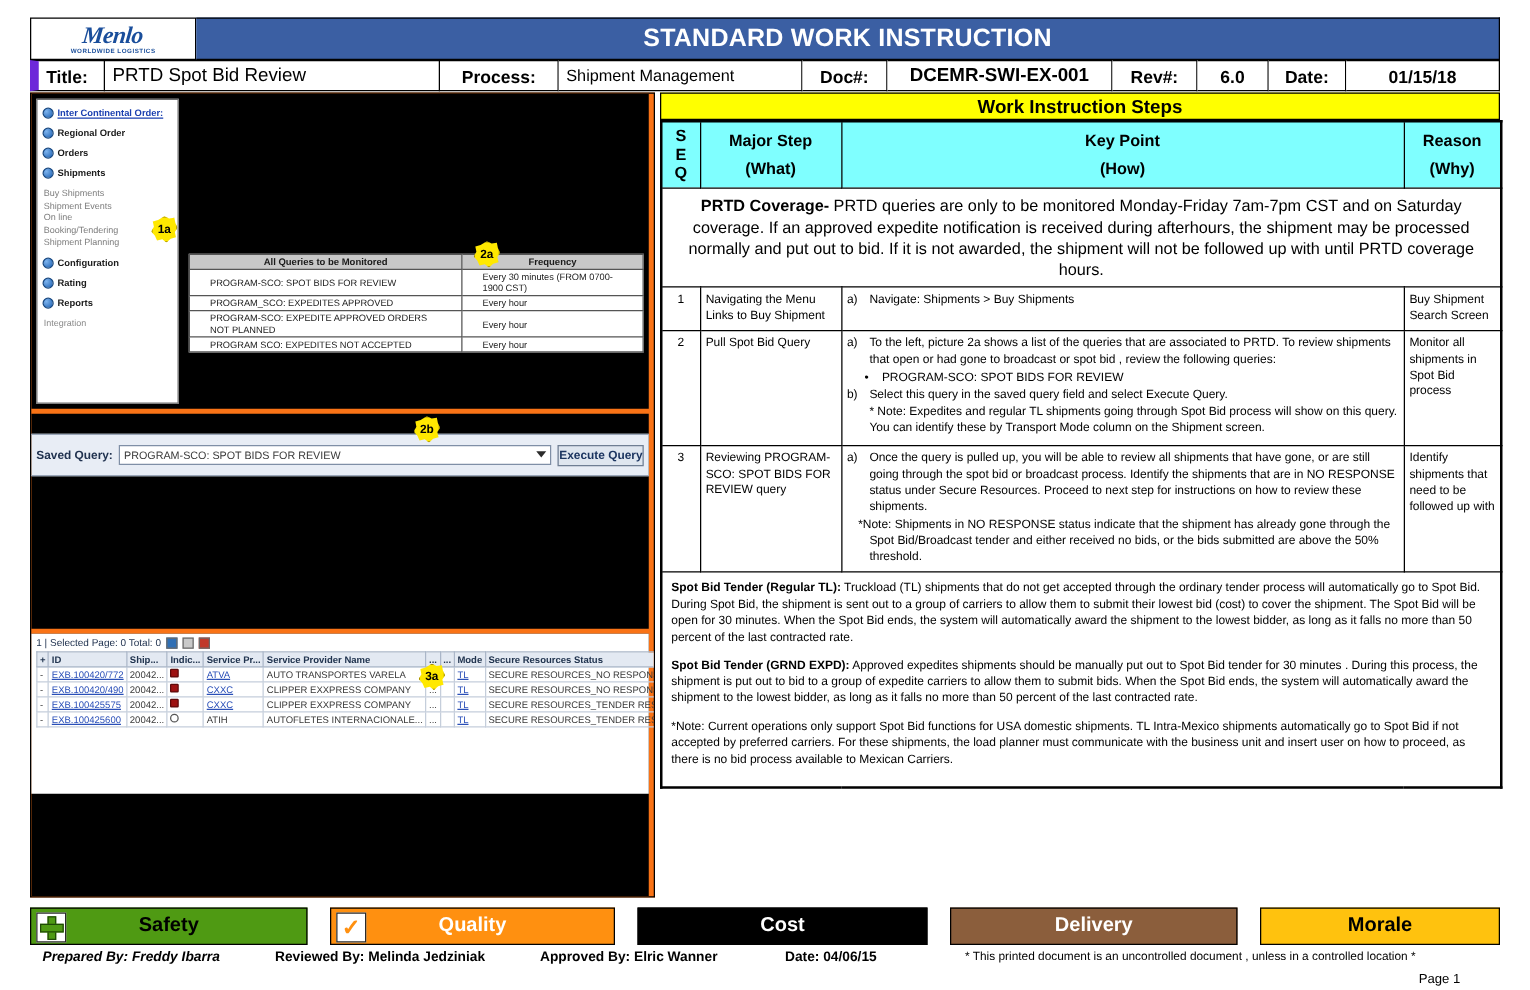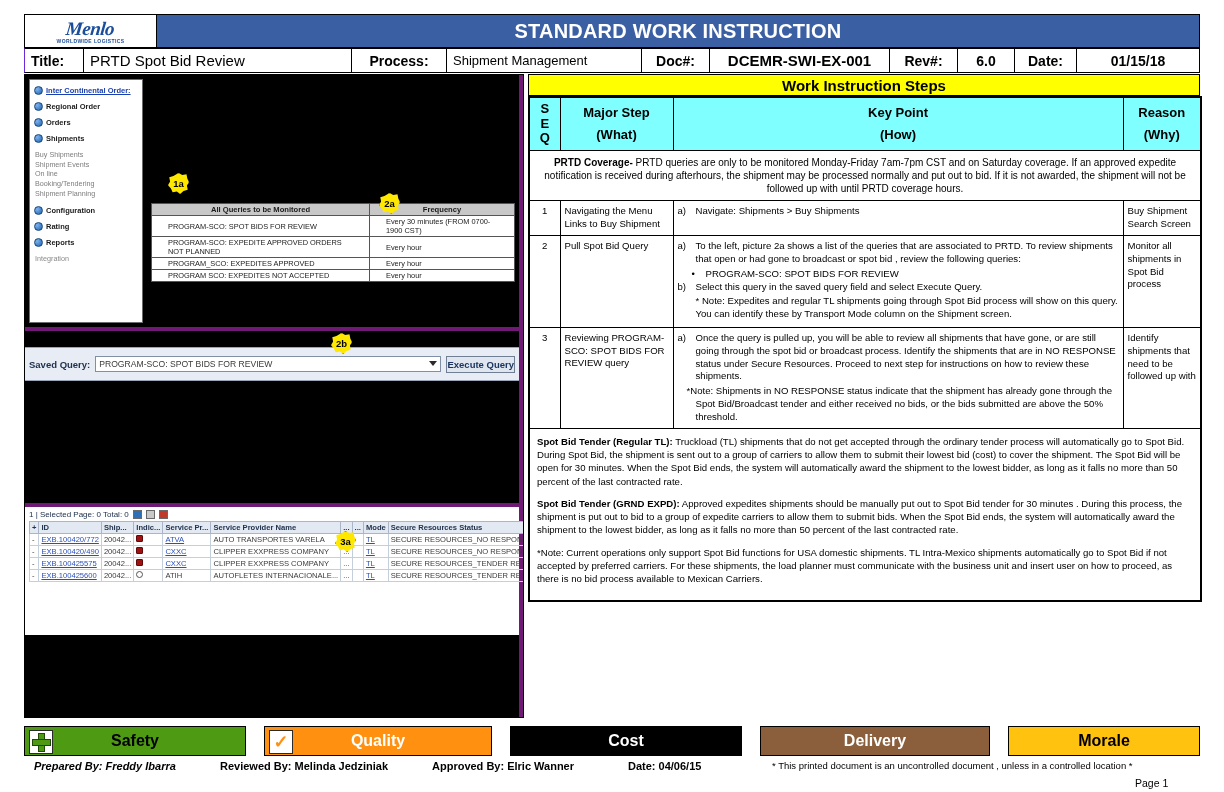--- a/index.html
+++ b/index.html
@@ -35,38 +35,38 @@
     font-size:20px; font-weight:bold; letter-spacing:0.2px;
     border-top:1px solid #000; border-right:1px solid #000; border-bottom:1px solid #000;
   }
 
   .meta-row { position:absolute; left:24px; top:48px; width:1176px; height:25px; display:flex; }
   .mcell {
     border:1px solid #000; border-left:none;
     display:flex; align-items:center; padding:0 6px;
     font-size:14px; white-space:nowrap; background:#fff;
   }
-  .mcell:first-child { border-left:1px solid #6d28d9; }
+  .mcell:first-child { border-left:7px solid #6d28d9; }
   .mlabel { font-weight:bold; }
   .mval { font-weight:bold; }
   .c-title-lbl { width:60px; justify-content:flex-start; }
   .c-title-val { width:268px; font-size:15px; }
   .c-proc-lbl  { width:95px; justify-content:center; }
   .c-proc-val  { width:195px; font-size:13px; }
   .c-doc-lbl   { width:68px; justify-content:center; }
   .c-doc-val   { width:180px; justify-content:center; font-size:15px; }
   .c-rev-lbl   { width:68px; justify-content:center; }
   .c-rev-val   { width:57px; justify-content:center; }
   .c-date-lbl  { width:62px; justify-content:center; }
   .c-date-val  { flex:1; justify-content:center; }
 
   
   .left-panel {
     position:absolute; left:24px; top:74px; width:500px; height:644px;
-    border:1px solid #000; background:#701a75; overflow:hidden;
+    border:1px solid #000; background:#f97316; overflow:hidden;
   }
   .shot { position:absolute; background:#000000; }
 
   .shot-menu { left:0px; top:0px; width:494px; height:252px; }
   .menu-box {
     position:absolute; left:4px; top:4px; width:114px; height:244px;
     background:#ffffff; border:1px solid #6b6b6b;
     padding:6px 4px 0 4px; font-size:7.5px;
   }
   .mi { display:flex; align-items:center; margin-bottom:7px; gap:3px; }
@@ -158,21 +158,21 @@
   .th-seq { width:31px; font-size:12px; line-height:1.12; letter-spacing:0px;}
   .th-major { width:113px; }
   .th-key { width:450px; }
   .th-reason { width:78px; }
   .th-sub { font-weight:bold; }
   td.seq { text-align:center; font-size:9.6px; padding:4px 2px; }
   td.major { font-size:9.6px; padding:4px 4px; line-height:1.32; }
   td.key { font-size:9.6px; padding:4px 4px; line-height:1.34; }
   td.reason { font-size:9.6px; padding:4px 4px; line-height:1.34; }
   td.banner {
-    font-size:10px; padding:5px 7px; line-height:1.32; text-align:center;
+    font-size:13px; padding:5px 7px; line-height:1.32; text-align:center;
   }
   td.notes { font-size:9.6px; padding:6px 7px; line-height:1.38; }
   .kp { display:flex; gap:5px; margin-bottom:2px; }
   .kp-m { width:13px; flex:none; }
   .kp-t { flex:1; }
   .kp-b { display:flex; gap:7px; margin:1px 0 1px 14px; }
   .kp-bullet { width:7px; flex:none; }
   .hang { margin-left:18px; text-indent:-9px; }
   .notes p { margin:0 0 9px 0; }
   .notes b { font-weight:bold; }
@@ -288,25 +288,25 @@
         <tbody>
             <tr>
           <th class="qname">All Queries to be Monitored</th>
           <th>Frequency</th>
         </tr>
         <tr>
           <td>PROGRAM-SCO: SPOT BIDS FOR REVIEW</td>
           <td>Every 30 minutes (FROM 0700-1900 CST)</td>
         </tr>
         <tr>
-          <td>PROGRAM-SCO: EXPEDITE APPROVED ORDERS NOT PLANNED</td>
+          <td>PROGRAM_SCO: EXPEDITES APPROVED</td>
           <td>Every hour</td>
         </tr>
         <tr>
-          <td>PROGRAM_SCO: EXPEDITES APPROVED</td>
+          <td>PROGRAM-SCO: EXPEDITE APPROVED ORDERS NOT PLANNED</td>
           <td>Every hour</td>
         </tr>
         <tr>
           <td>PROGRAM SCO: EXPEDITES NOT ACCEPTED</td>
           <td>Every hour</td>
         </tr>
       </tbody>
         </table>
     </div>
 
@@ -394,21 +394,21 @@
             <td></td>
             <td><span class="lnk">TL</span></td>
             <td>SECURE RESOURCES_TENDER RES...</td>
 
           </tr>
         </tbody>
           </table>
       </div>
     </div>
 
-    <div class="callout" style="left:96px; top:98px;margin-left:47px;">1a</div>
+    <div class="callout" style="left:96px; top:98px;">1a</div>
     <div class="callout" style="left:354px; top:118px;">2a</div>
     <div class="callout" style="left:306px; top:258px;">2b</div>
     <div class="callout" style="left:310px; top:456px;">3a</div>
   </div>
 
   <div class="right-panel">
     <div class="wis-band">Work Instruction Steps</div>
 
     <table class="wis">
       <tbody>

